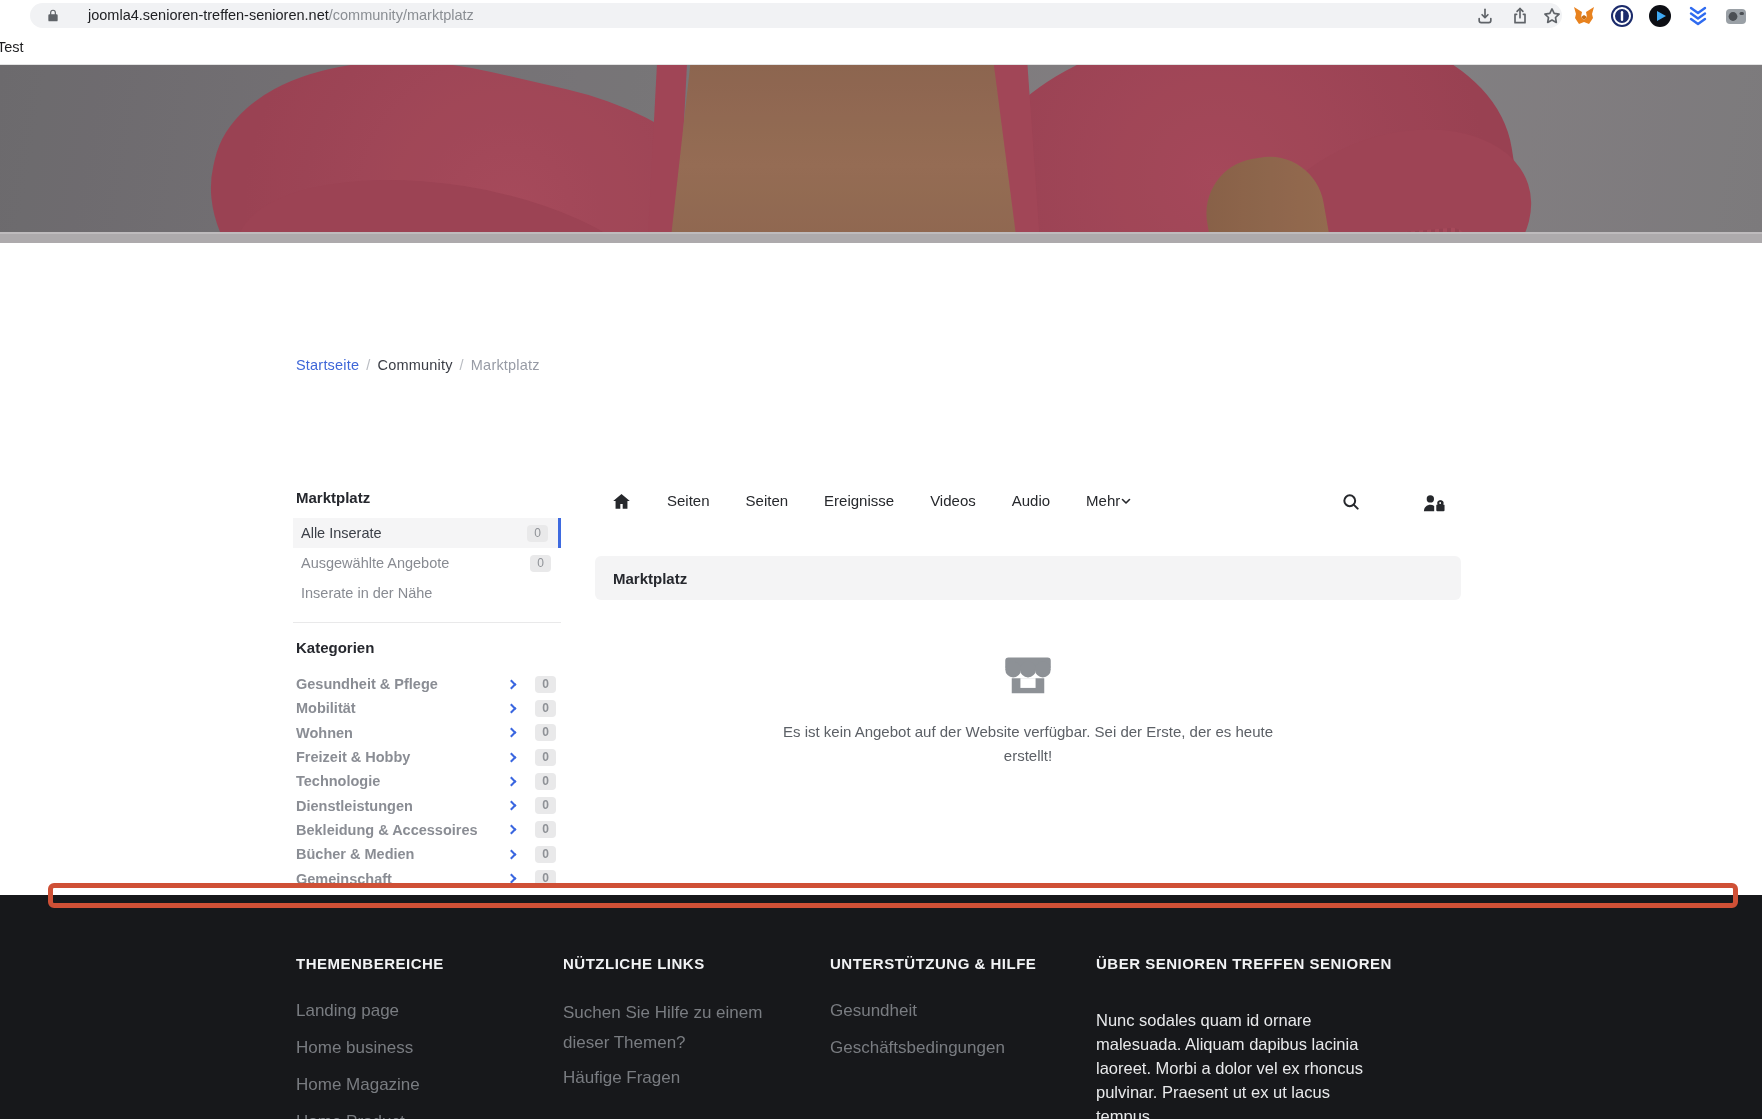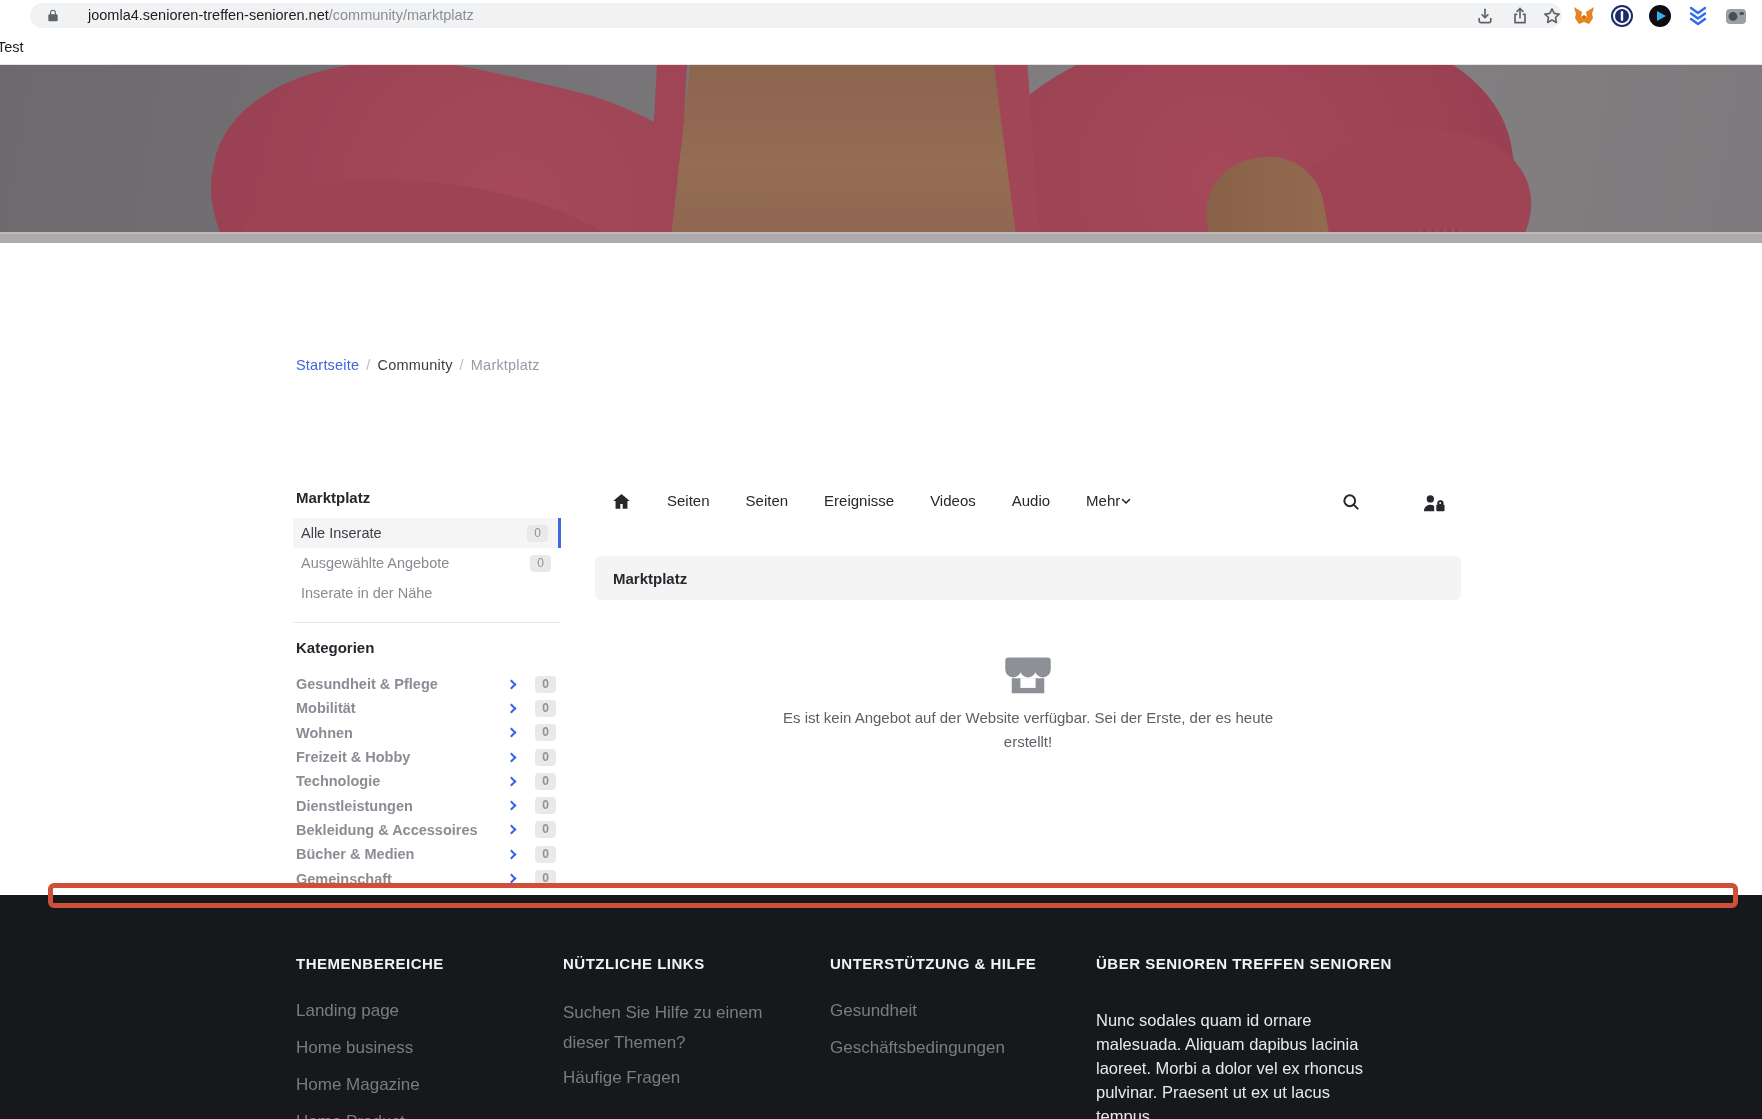--- a/index.html
+++ b/index.html
@@ -61,21 +61,21 @@
   .cnav .more { display:flex; align-items:center; gap:0; }
   .cnav .spacer { flex:1 1 auto; }
   .cnav svg { display:block; }
   .cnav .right-ic { margin-left:0; }
 
   .main-titlebar { position:absolute; left:595px; top:556px; width:866px; height:44px; background:#f4f4f5; border-radius:6px; display:flex; align-items:center; padding-left:18px; z-index:1; }
   .main-titlebar .t { font-size:15px; font-weight:700; color:#26282e; }
 
   .empty-state { position:absolute; left:595px; top:650px; width:866px; text-align:center; z-index:1; }
   .empty-state .ic { display:inline-block; }
-  .empty-state .txt { font-size:15px; line-height:24px; color:#5c6066; }
+  .empty-state .txt { margin-top:14px; font-size:15px; line-height:24px; color:#5c6066; }
 
   
   .rect-fill { position:absolute; left:53px; top:884px; width:1680px; height:11px; background:#fff; z-index:4; }
   .annotation-rect { position:absolute; left:48px; top:883px; width:1690px; height:25px; border:5px solid #cf5036; border-radius:6px; z-index:10; background:transparent; }
 
   .footer { position:absolute; left:0; top:895px; width:1762px; height:224px; background:#17181b; z-index:3; }
   .fcol { position:absolute; top:60px; }
   .fcol h4 { color:#f2f3f5; font-size:15px; font-weight:700; letter-spacing:.5px; margin-bottom:26px; white-space:nowrap; }
   .fcol .flink { color:#797c81; font-size:17px; line-height:25px; margin-bottom:12px; cursor:pointer; }
   .fcol-1 { left:296px; width:235px; }

